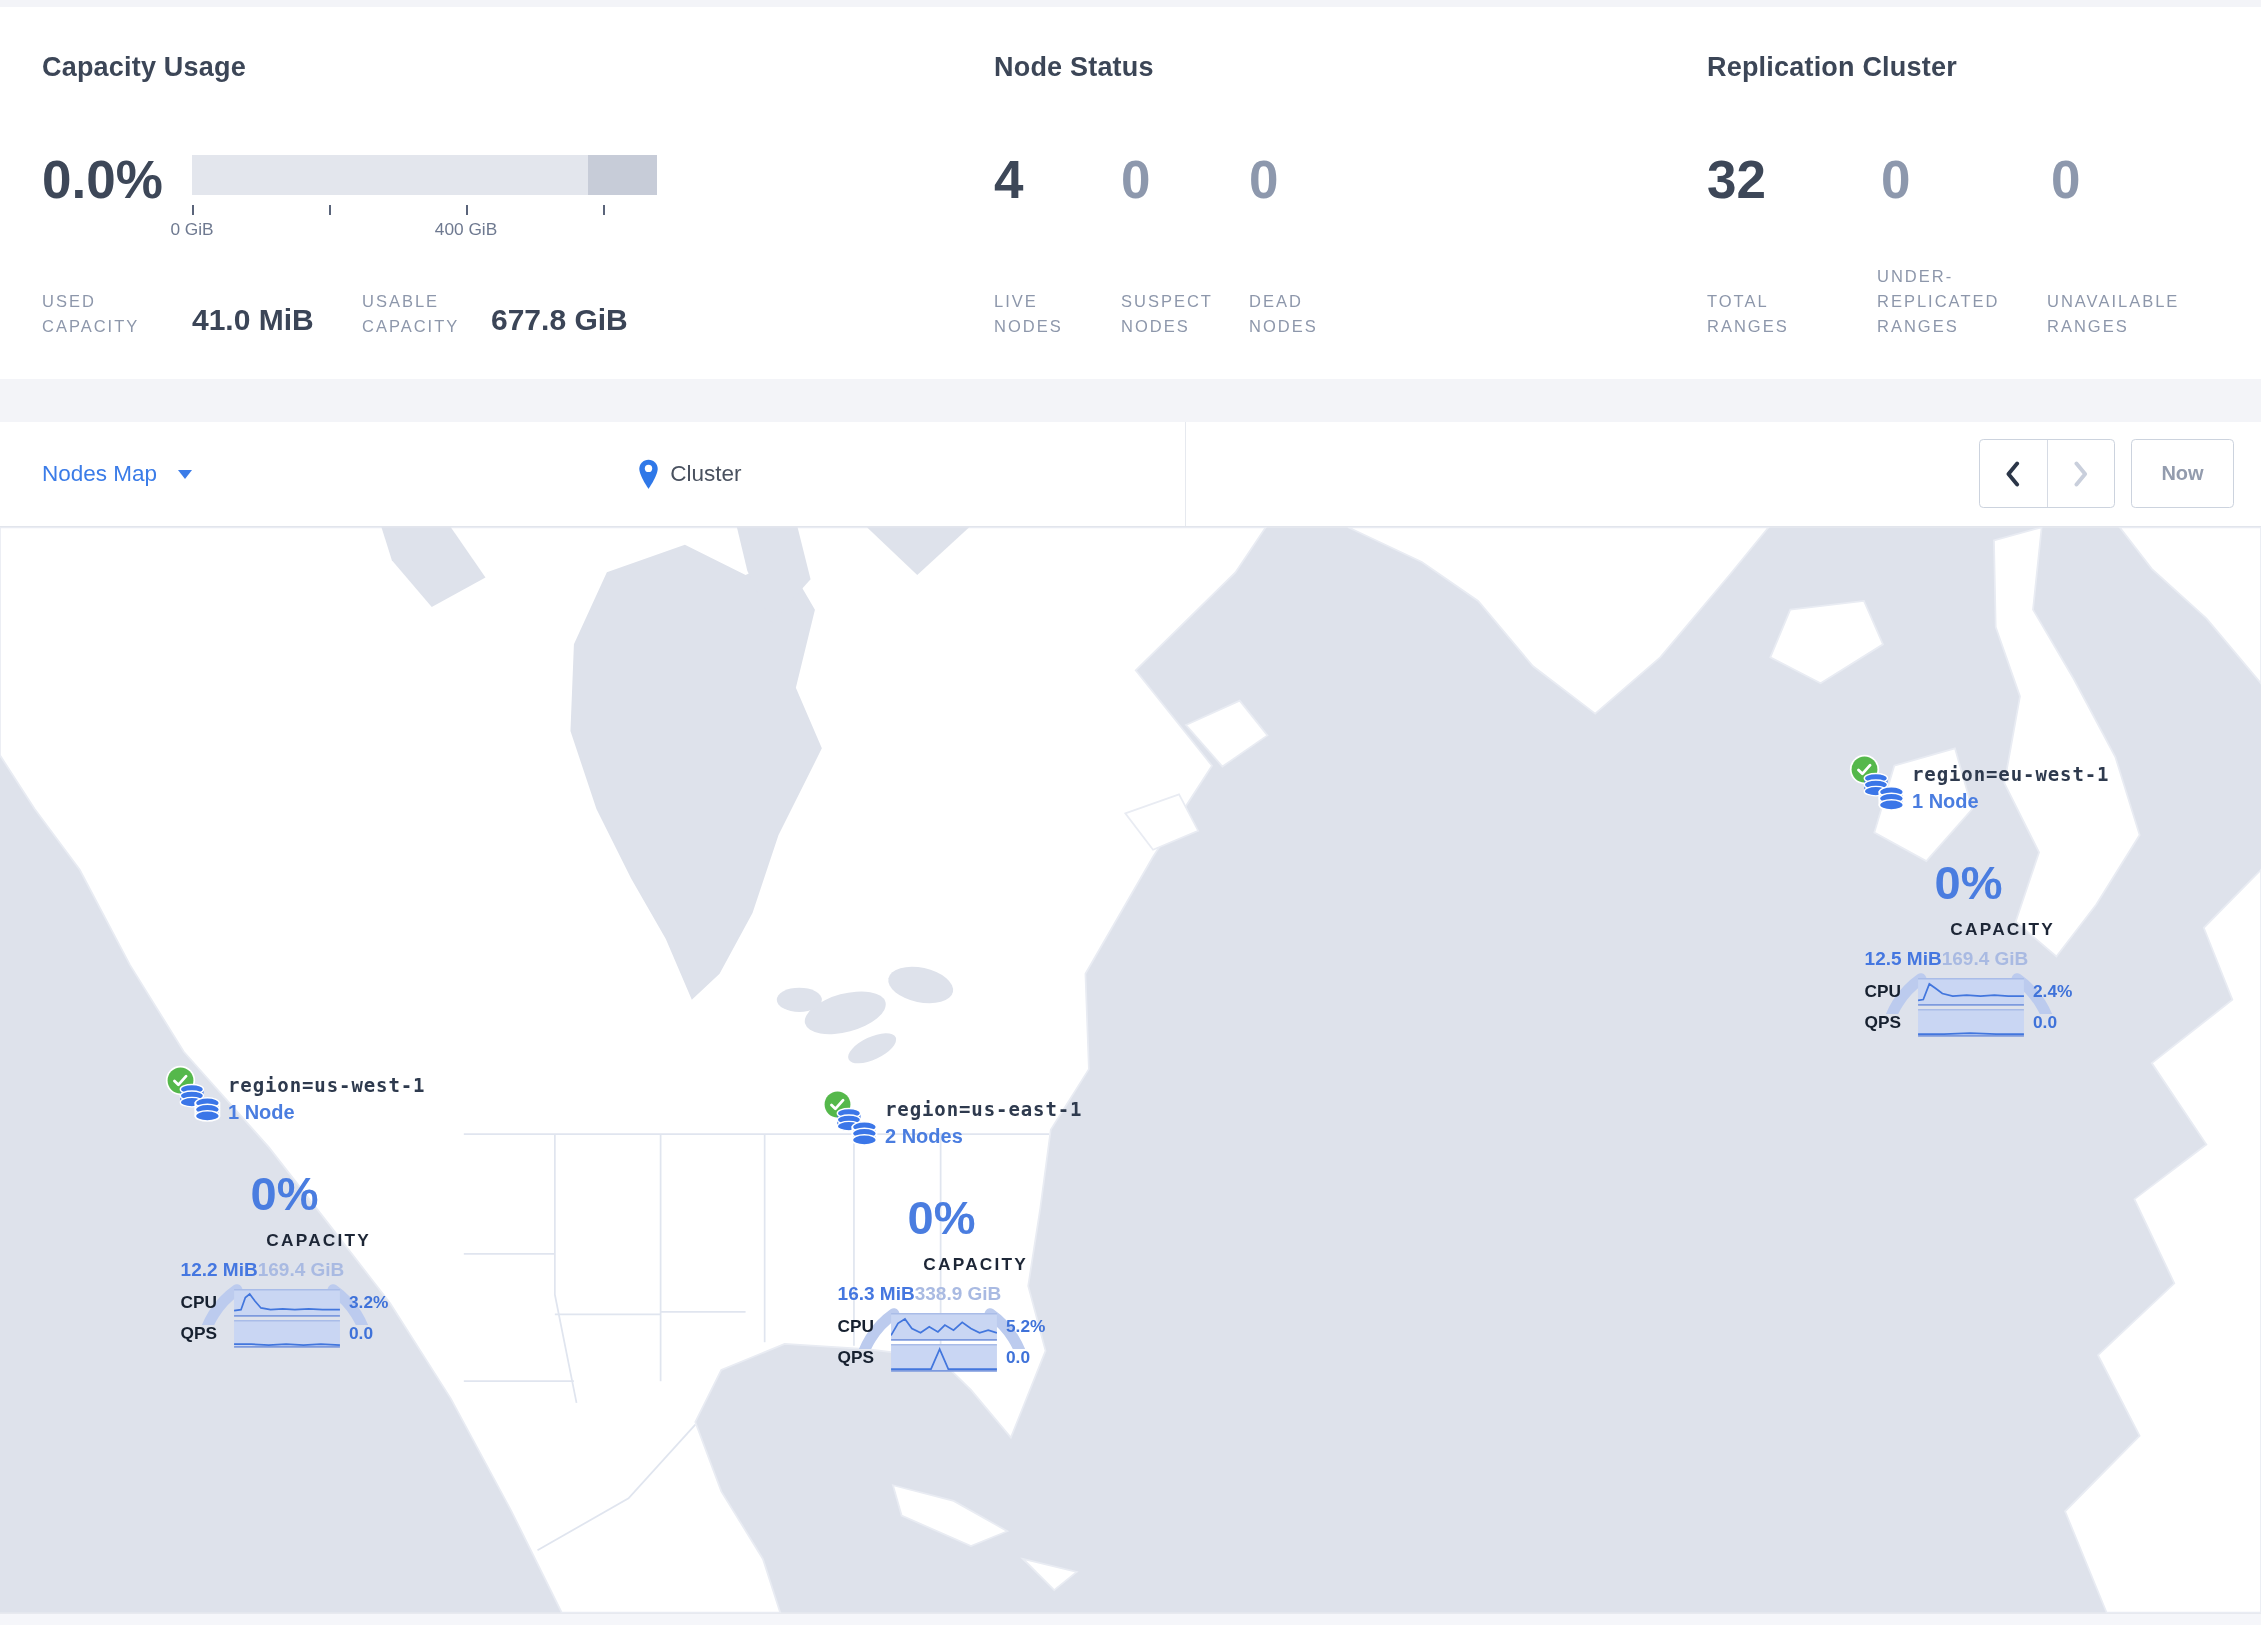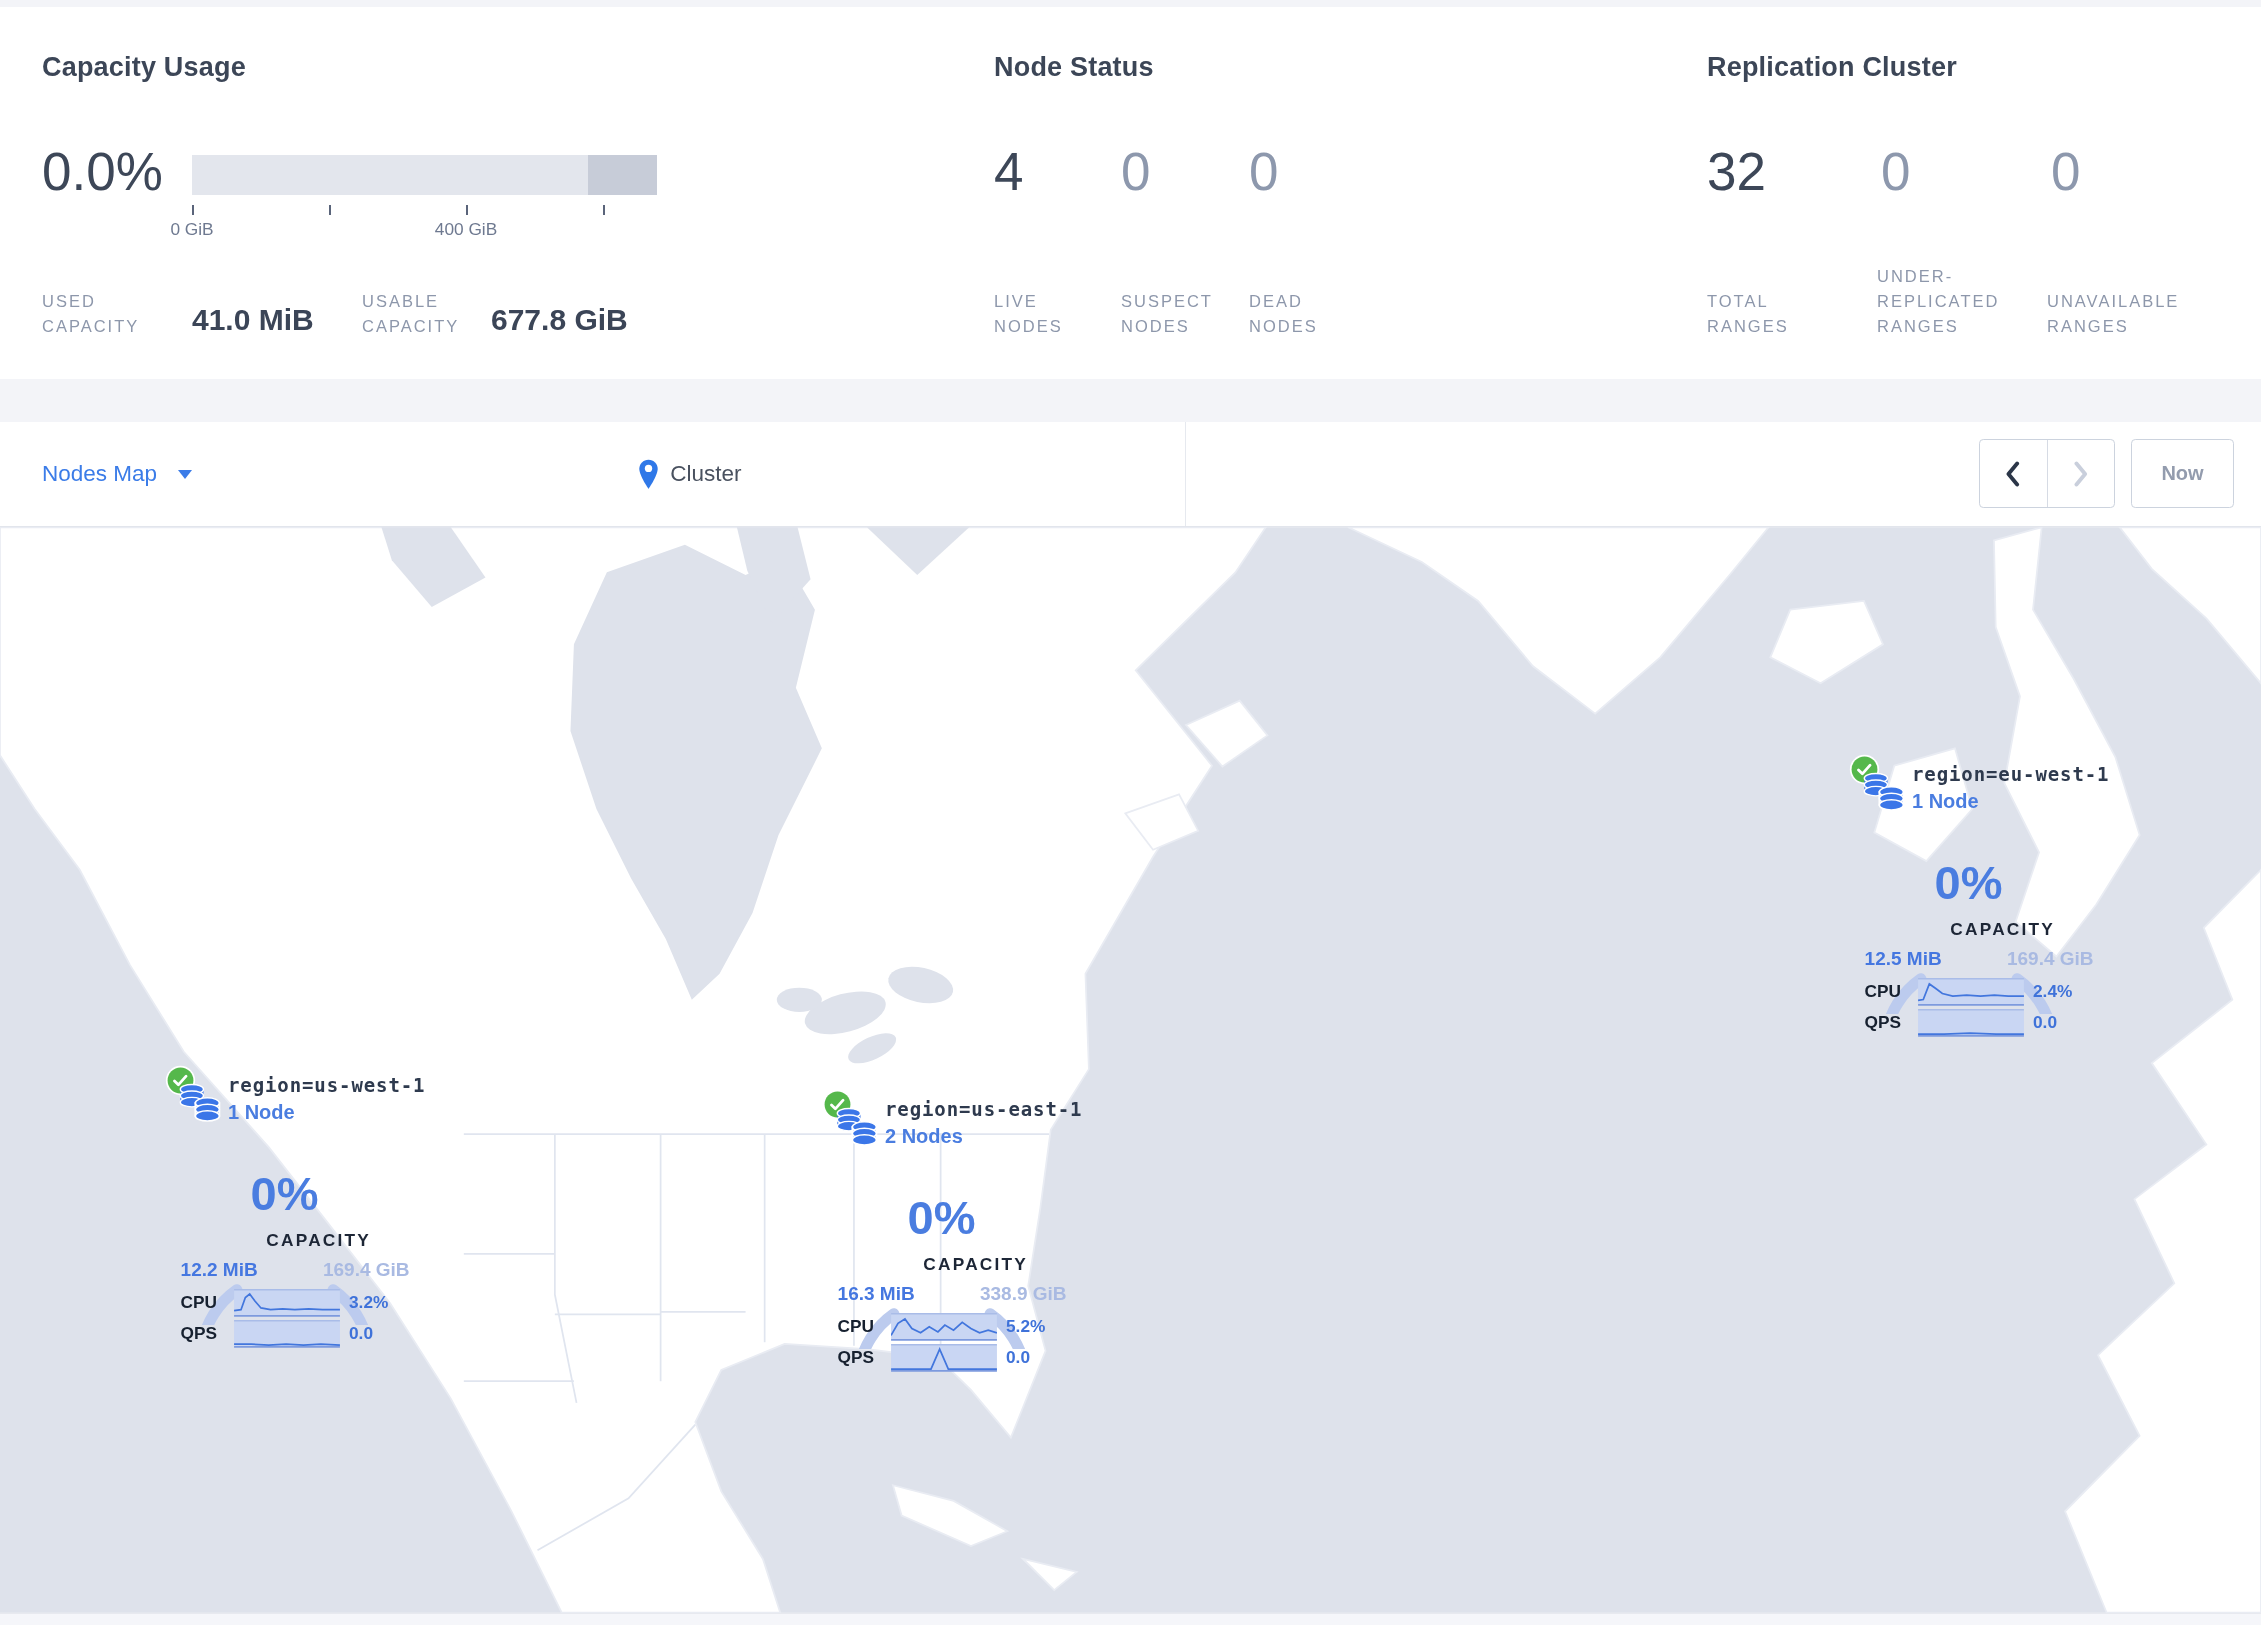--- a/index.html
+++ b/index.html
@@ -2,21 +2,21 @@
 <html style="font-size:14px"><head>
 <meta charset="utf-8">
 <style>
   html,body{margin:0;padding:0;background:#f3f4f8;}
   #app{position:relative;width:2261px;height:1626px;overflow:hidden;
        font-family:"Liberation Sans",sans-serif;color:#3d4758;}
 
   
   .summary{position:absolute;left:0;top:7px;width:100%;height:372px;background:#ffffff;}
   .sec-title{position:absolute;top:45px;font-size:27px;font-weight:700;color:#3c4657;letter-spacing:0.2px;}
-  .big-num{position:absolute;top:136px;font-size:53px;font-weight:400;line-height:1.08;color:#3d4758;}
+  .big-num{position:absolute;top:144px;font-size:53px;font-weight:700;line-height:1.08;color:#3d4758;}
   .big-num.muted{color:#8d98ad;}
   .caps-label{position:absolute;font-size:16.5px;line-height:25px;letter-spacing:2px;color:#8d97ab;}
   .metric-val{position:absolute;top:296px;font-size:30px;font-weight:700;color:#3b4557;}
 
   .cap-bar{position:absolute;left:192px;top:148px;width:465px;height:40px;background:#e3e6ed;}
   .cap-bar .nonusable{position:absolute;right:0;top:0;width:69px;height:100%;background:#c7ccd8;}
   .tick{position:absolute;top:198px;width:1.7px;height:10.4px;background:#5a647a;}
   .tick-label{position:absolute;top:212px;width:104px;text-align:center;font-size:17.3px;color:#6e7990;}
 
   
@@ -48,21 +48,21 @@
   .marker{position:absolute;width:260px;height:291px;}
   .marker .check{position:absolute;left:0;top:0;}
   .marker .dbicon{position:absolute;left:14px;top:17.3px;}
   .marker .region{position:absolute;left:63px;top:8.7px;font-family:"DejaVu Sans Mono",monospace;font-size:19px;font-weight:700;
                   letter-spacing:0.9px;color:#2e3a4e;white-space:nowrap;}
   .marker .nodecount{position:absolute;left:63px;top:36px;font-size:20px;font-weight:700;color:#4a7de0;}
   .marker .gauge{position:absolute;left:15.6px;top:52px;}
   .marker .pct{position:absolute;left:33px;top:101px;width:173px;text-align:center;font-size:47px;font-weight:700;color:#4a7de0;}
   .marker .caplabel{position:absolute;left:33px;top:165px;width:173px;text-align:right;font-size:17.3px;font-weight:700;
                     letter-spacing:2.2px;color:#1d2636;}
-  .marker .vals{position:absolute;left:15.6px;top:194px;width:229px;display:flex;justify-content:space-between;font-size:19px;font-weight:600;}
+  .marker .vals{position:absolute;left:15.6px;top:194px;width:229px;display:flex;font-size:19px;font-weight:600;}
   .marker .vals .used{color:#4577e0;}
   .marker .vals .total{color:#a9bae2;}
   .metric-row{position:absolute;left:0;width:260px;height:31px;}
   .metric-row.cpu{top:222px;} .metric-row.qps{top:253px;}
   .metric-row .mlabel{position:absolute;left:15.6px;width:45px;text-align:left;font-size:17.3px;font-weight:700;color:#16202f;line-height:31px;}
   .metric-row .spark{position:absolute;left:69px;top:0.9px;}
   .metric-row .mval{position:absolute;left:184px;font-size:17.3px;font-weight:700;color:#3f72d9;line-height:31px;}
 
   .footer-strip{position:absolute;left:0;top:1613px;width:100%;height:13px;background:#f5f6fa;border-top:0.9px solid #e7e9ef;box-sizing:border-box;}
 </style>

